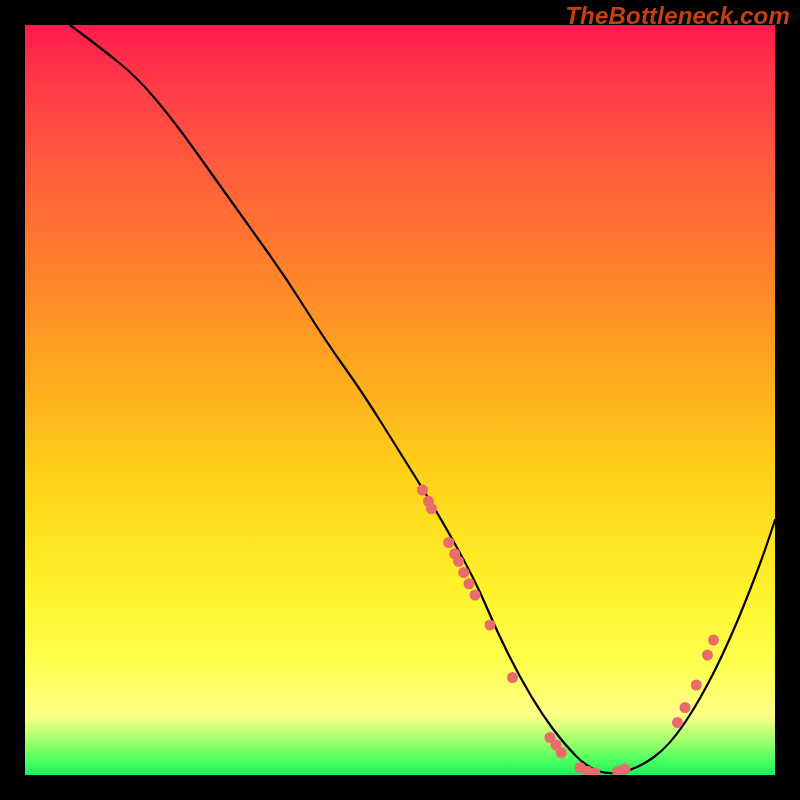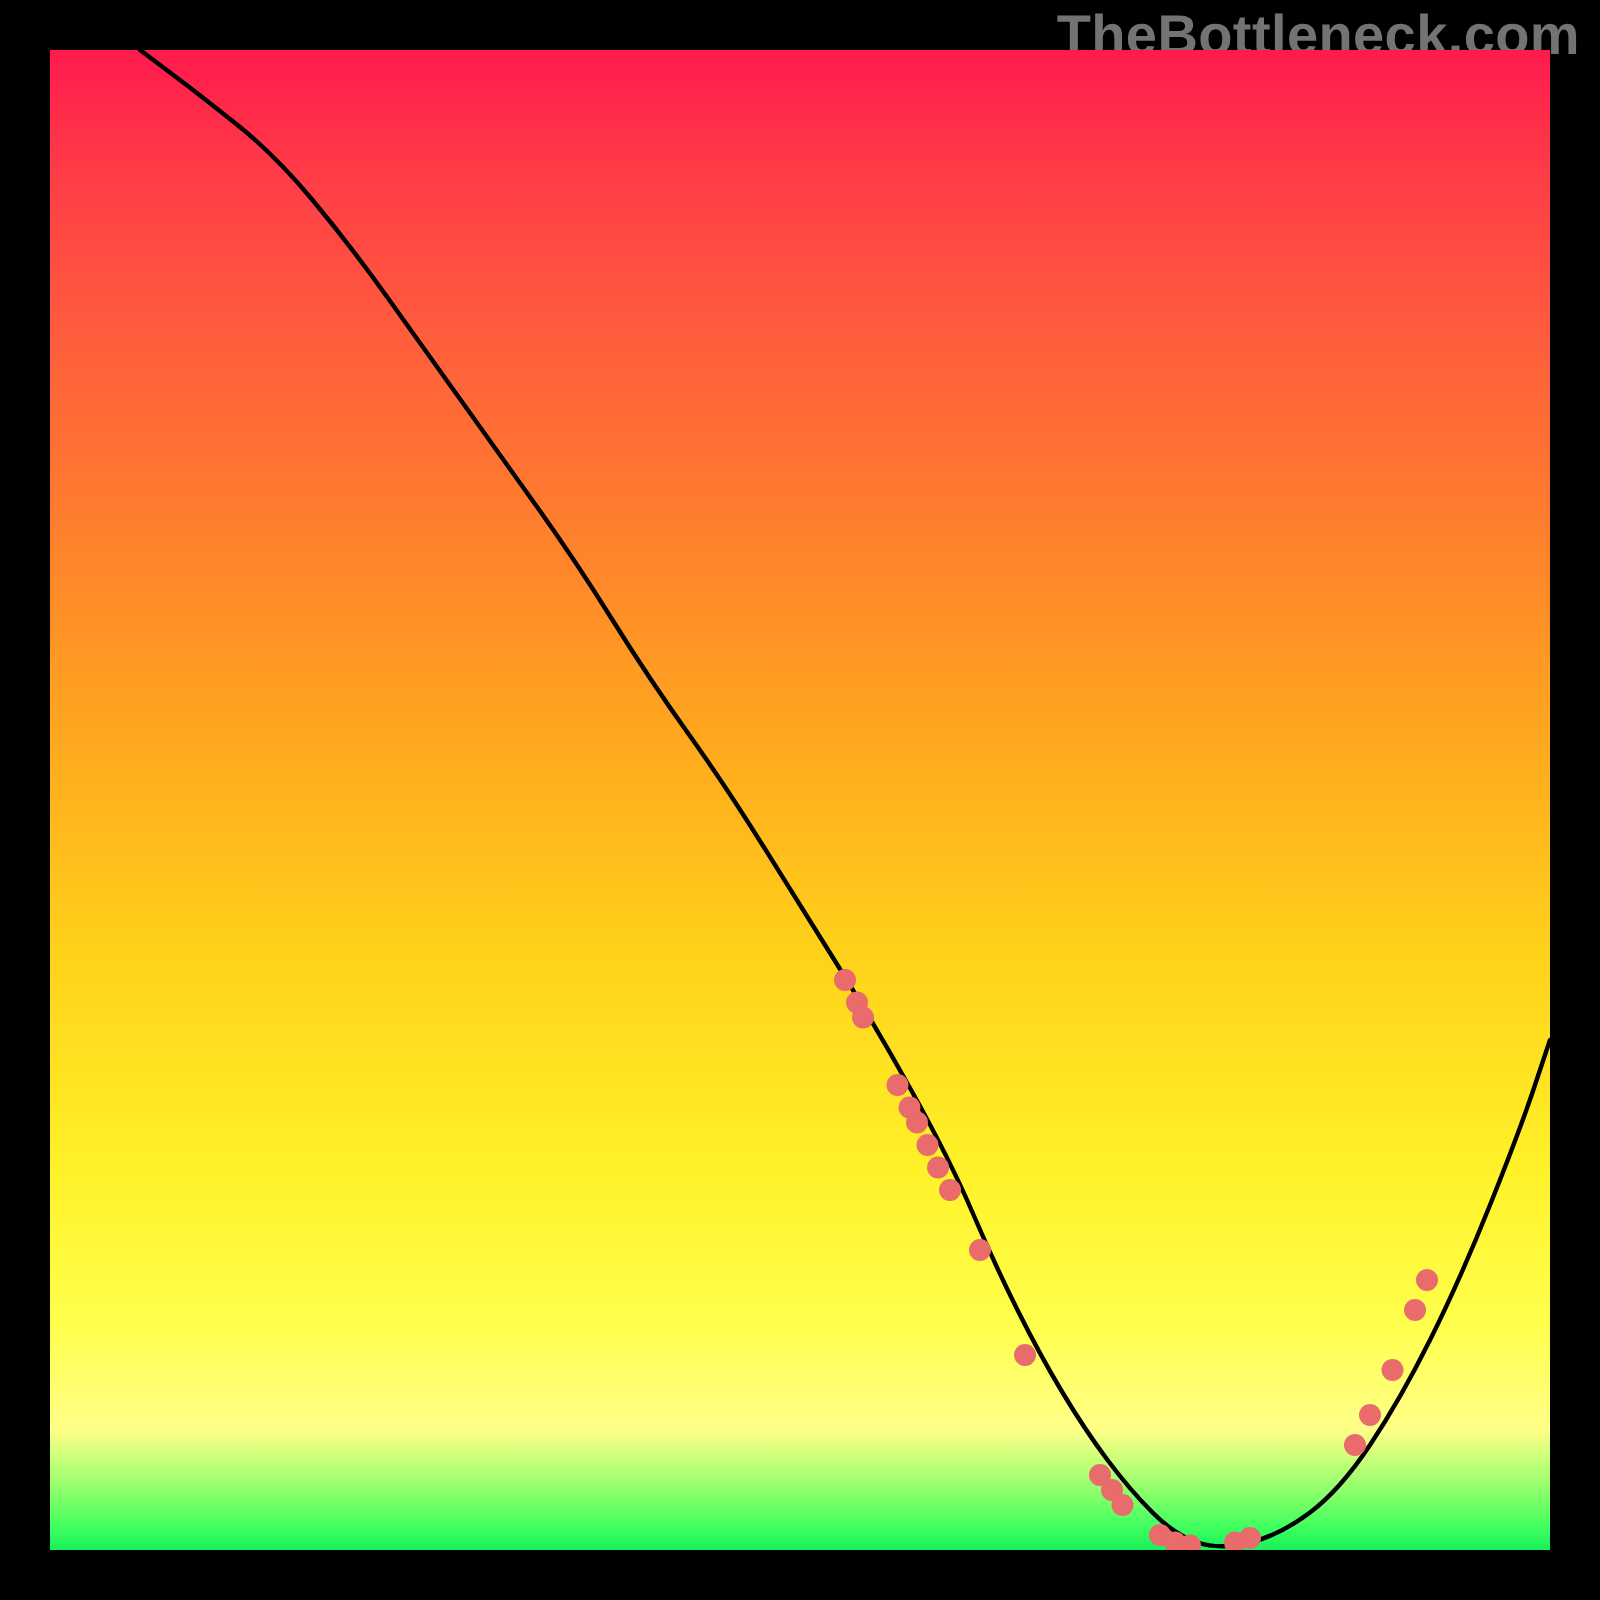--- a/index.html
+++ b/index.html
@@ -44,25 +44,26 @@
     left: 0;
     top: 0;
     width: 750px;
     height: 750px;
   }
   .watermark {
     position: absolute;
     top: 2px;
     right: 10px;
     font-family: Arial, Helvetica, sans-serif;
-    font-size: 28px;
+    font-size: 24px;
     font-weight: 600;
-    color: #737373;
+    color: #c2410c;
     letter-spacing: 0.2px;
     user-select: none;
+    font-style: italic;
   }
 </style>
 </head>
 <body>
 
 <div class="watermark">TheBottleneck.com</div>
 
 <div class="frame">
   <div class="gradient"></div>
   <svg class="curve" viewBox="0 0 750 750" preserveAspectRatio="none">

